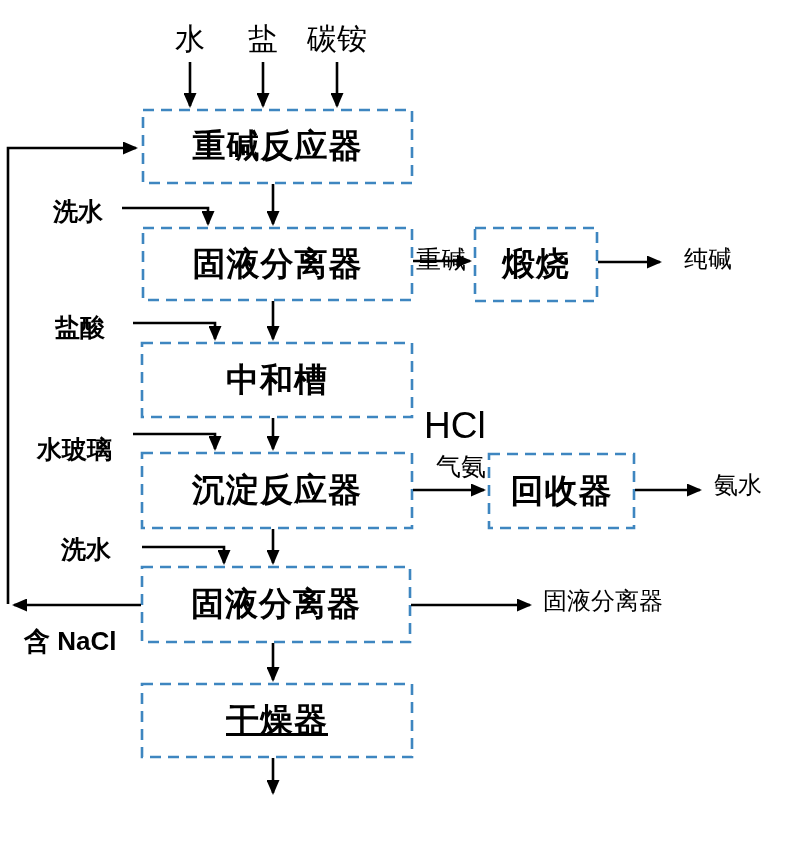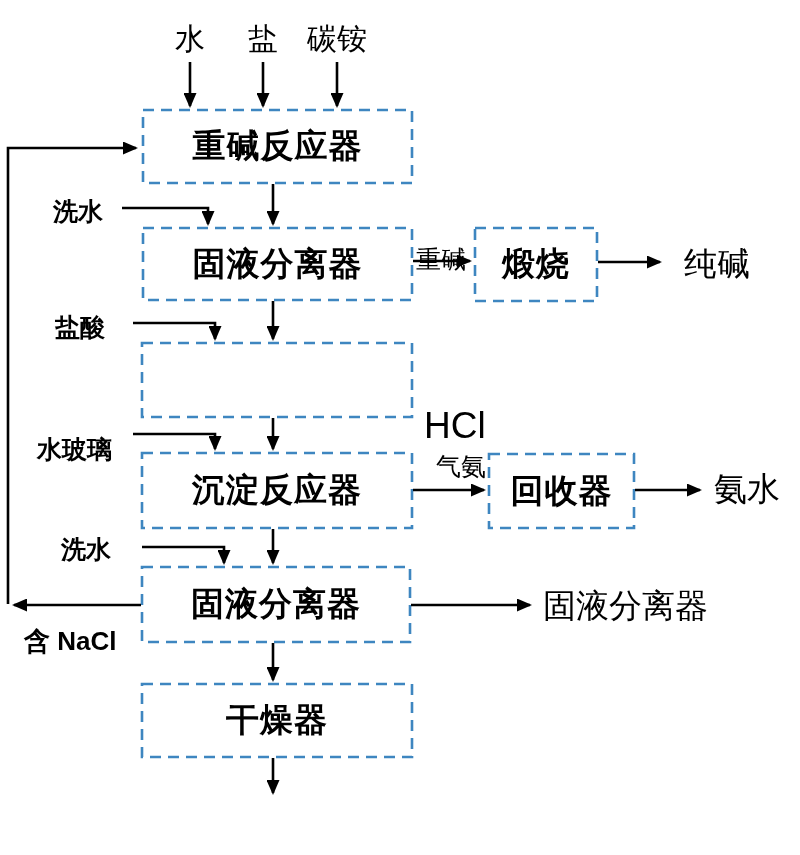--- a/index.html
+++ b/index.html
@@ -13,21 +13,21 @@
   }
   .layer{position:absolute;left:0;top:0;}
   .lbl{position:absolute;white-space:nowrap;line-height:1.1;}
   .box-label{
     position:absolute;display:flex;align-items:center;justify-content:center;
     font-weight:bold;font-size:33px;letter-spacing:1px;text-align:center;
   }
   .top-input{font-size:30px;text-align:center;}
   .side-input{font-size:25px;font-weight:bold;}
   .stream{font-size:25px;}
-  .output{font-size:33px;}
+  .output{font-size:24px;}
   .nacl{font-size:26px;font-weight:bold;}
   .hcl{font-size:37px;}
 </style>
 </head>
 <body>
 
 <div class="canvas">
 
   <svg class="layer" width="800" height="855" viewBox="0 0 800 855">
     <defs>
@@ -80,24 +80,25 @@
     </g>
   </svg>
 
   <div class="lbl top-input" style="left:160px;top:22px;width:60px;">水</div>
   <div class="lbl top-input" style="left:233px;top:22px;width:60px;">盐</div>
   <div class="lbl top-input" style="left:292px;top:22px;width:90px;">碳铵</div>
 
   <div class="box-label" style="left:143px;top:110px;width:269px;height:73px;">重碱反应器</div>
   <div class="box-label" style="left:143px;top:228px;width:269px;height:72px;">固液分离器</div>
   <div class="box-label" style="left:475px;top:228px;width:122px;height:73px;font-family:Liberation Serif, serif;">煅烧</div>
+  <div class="box-label" style="left:142px;top:343px;width:270px;height:74px;">中和槽</div>
   <div class="box-label" style="left:489px;top:454px;width:145px;height:74px;">回收器</div>
   <div class="box-label" style="left:142px;top:453px;width:270px;height:75px;">沉淀反应器</div>
   <div class="box-label" style="left:142px;top:567px;width:268px;height:75px;">固液分离器</div>
-  <div class="box-label" style="left:142px;top:684px;width:270px;height:73px;">干燥器</div>
+  <div class="box-label" style="left:142px;top:684px;width:270px;height:73px;text-decoration:underline;">干燥器</div>
 
   <div class="lbl side-input" style="left:53px;top:198px;">洗水</div>
   <div class="lbl side-input" style="left:55px;top:314px;">盐酸</div>
   <div class="lbl side-input" style="left:37px;top:436px;">水玻璃</div>
   <div class="lbl side-input" style="left:61px;top:536px;">洗水</div>
 
   <div class="lbl stream" style="left:416px;top:227px;margin-top:19px;">重碱</div>
   <div class="lbl hcl" style="left:424px;top:406px;">HCl</div>
   <div class="lbl stream" style="left:436px;top:453px;">气氨</div>
   <div class="lbl nacl" style="left:24px;top:627px;">含 NaCl</div>

